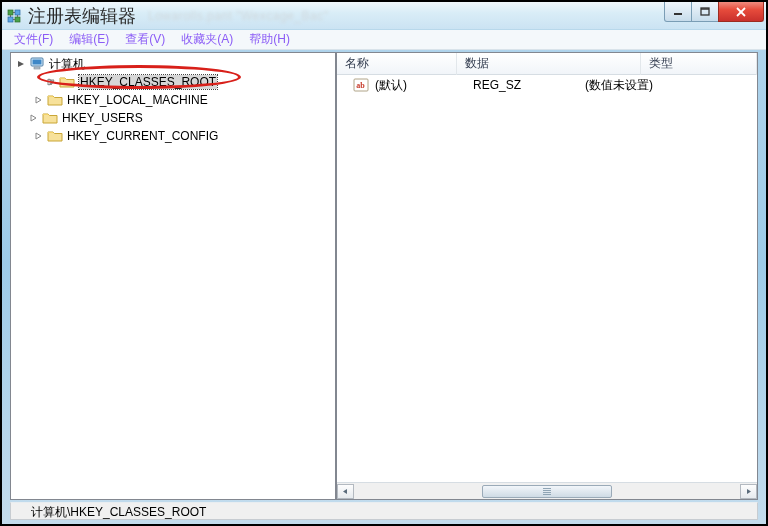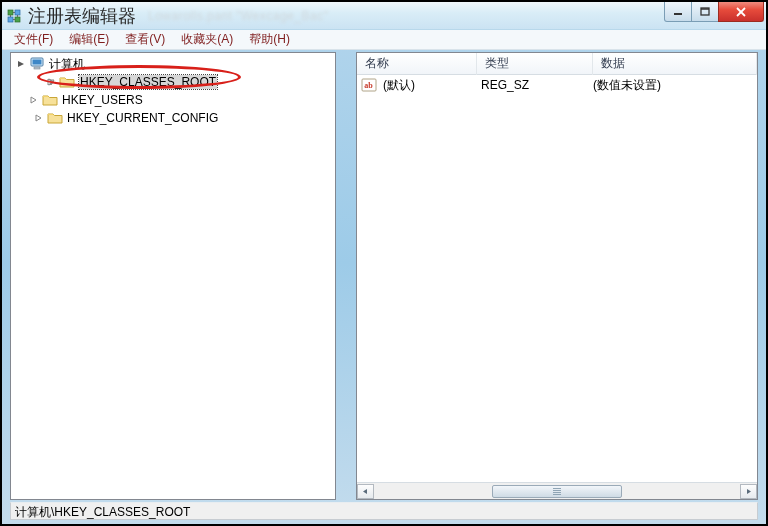--- a/index.html
+++ b/index.html
@@ -63,30 +63,30 @@
   .menubar {
     height: 20px;
     background: #f4f8fb;
     padding: 0 4px;
     display: flex;
     align-items: center;
     border-bottom: 1px solid #d9e3ea;
   }
   .menubar .menu-item {
     padding: 2px 8px;
-    color: #7f1d1d;
+    color: #8b5cf6;
     cursor: default;
   }
 
   
   .content {
     position: absolute;
     top: 50px; left: 8px; right: 8px; bottom: 24px;
     display: flex;
-    gap: 20px;
+    gap: 0;
   }
   .tree-panel, .list-panel {
     background: #fff;
     border: 1px solid #828790;
     overflow: hidden;
     position: relative;
   }
   .tree-panel { width: 326px; }
   .list-panel { flex: 1; display: flex; flex-direction: column; }
 
@@ -150,21 +150,21 @@
   .list-body { flex: 1; position: relative; }
   .list-row {
     display: flex;
     align-items: center;
     height: 18px;
     padding-top: 2px;
   }
   .list-row .cell { padding: 16px 6px; }
   .row-icon {
     width: 16px; height: 16px;
-    margin-left: 4px;
+    margin-left: 16px;
     display: inline-flex; align-items: center; justify-content: center;
   }
   .list-scroll {
     height: 17px;
     background: #f0f0f0;
     border-top: 1px solid #d6dde3;
     display: flex;
     align-items: center;
   }
   .scroll-btn {
@@ -189,21 +189,21 @@
   }
 
   
   .statusbar {
     position: absolute;
     left: 8px; right: 8px; bottom: 4px;
     height: 18px;
     background: #f0f0f0;
     border: 1px solid #c7ccd1;
     border-top-color: #e9edf0;
-    padding: 1px 4px;
+    padding: 1px 20px;
     color: #000;
   }
 
   
 </style>
 </head>
 <body>
 
 <div class="titlebar">
   <span class="app-icon">
@@ -281,20 +281,34 @@
               </svg>
           </span>
           <span class="tree-icon">
             <svg width="16" height="16" viewBox="0 0 16 16">
                 <path d="M1 4 L6 4 L7.5 5.5 L15 5.5 L15 13 L1 13 Z" fill="#f7e19a" stroke="#c9a637"></path>
                 <path d="M1 4 L6 4 L6.8 5 L1 5 Z" fill="#f3d36b"></path>
               </svg>
           </span>
           <span class="tree-label selected">HKEY_CLASSES_ROOT</span>
         </div>
+        <div class="tree-node" style="padding-left:20px;">
+          <span class="expander">
+            <svg width="10" height="10">
+                <path d="M2 2 L7 5 L2 8 Z" fill="#fff" stroke="#888"></path>
+              </svg>
+          </span>
+          <span class="tree-icon">
+            <svg width="16" height="16" viewBox="0 0 16 16">
+                <path d="M1 4 L6 4 L7.5 5.5 L15 5.5 L15 13 L1 13 Z" fill="#f7e19a" stroke="#c9a637"></path>
+                <path d="M1 4 L6 4 L6.8 5 L1 5 Z" fill="#f3d36b"></path>
+              </svg>
+          </span>
+          <span class="tree-label">HKEY_LOCAL_MACHINE</span>
+        </div>
         <div class="tree-node" style="padding-left:15px;">
           <span class="expander">
             <svg width="10" height="10">
                 <path d="M2 2 L7 5 L2 8 Z" fill="#fff" stroke="#888"></path>
               </svg>
           </span>
           <span class="tree-icon">
             <svg width="16" height="16" viewBox="0 0 16 16">
                 <path d="M1 4 L6 4 L7.5 5.5 L15 5.5 L15 13 L1 13 Z" fill="#f7e19a" stroke="#c9a637"></path>
                 <path d="M1 4 L6 4 L6.8 5 L1 5 Z" fill="#f3d36b"></path>
@@ -316,22 +330,22 @@
           </span>
           <span class="tree-label">HKEY_CURRENT_CONFIG</span>
         </div>
       </div>
     </div>
   </div>
 
   <div class="list-panel">
     <div class="list-header">
       <div class="col col-name">名称</div>
+      <div class="col col-data">数据</div>
       <div class="col col-type">类型</div>
-      <div class="col col-data">数据</div>
     </div>
     <div class="list-body">
       <div class="list-row">
         <span class="row-icon">
           <svg width="16" height="16" viewBox="0 0 16 16">
             <rect x="1" y="2" width="14" height="12" rx="1" fill="#fff" stroke="#b0a488"></rect>
             <text x="3.2" y="11" font-size="8" font-weight="bold" fill="#c73a2a" font-family="Tahoma">ab</text>
           </svg>
         </span>
         <span class="cell" style="width:98px">(默认)</span>

